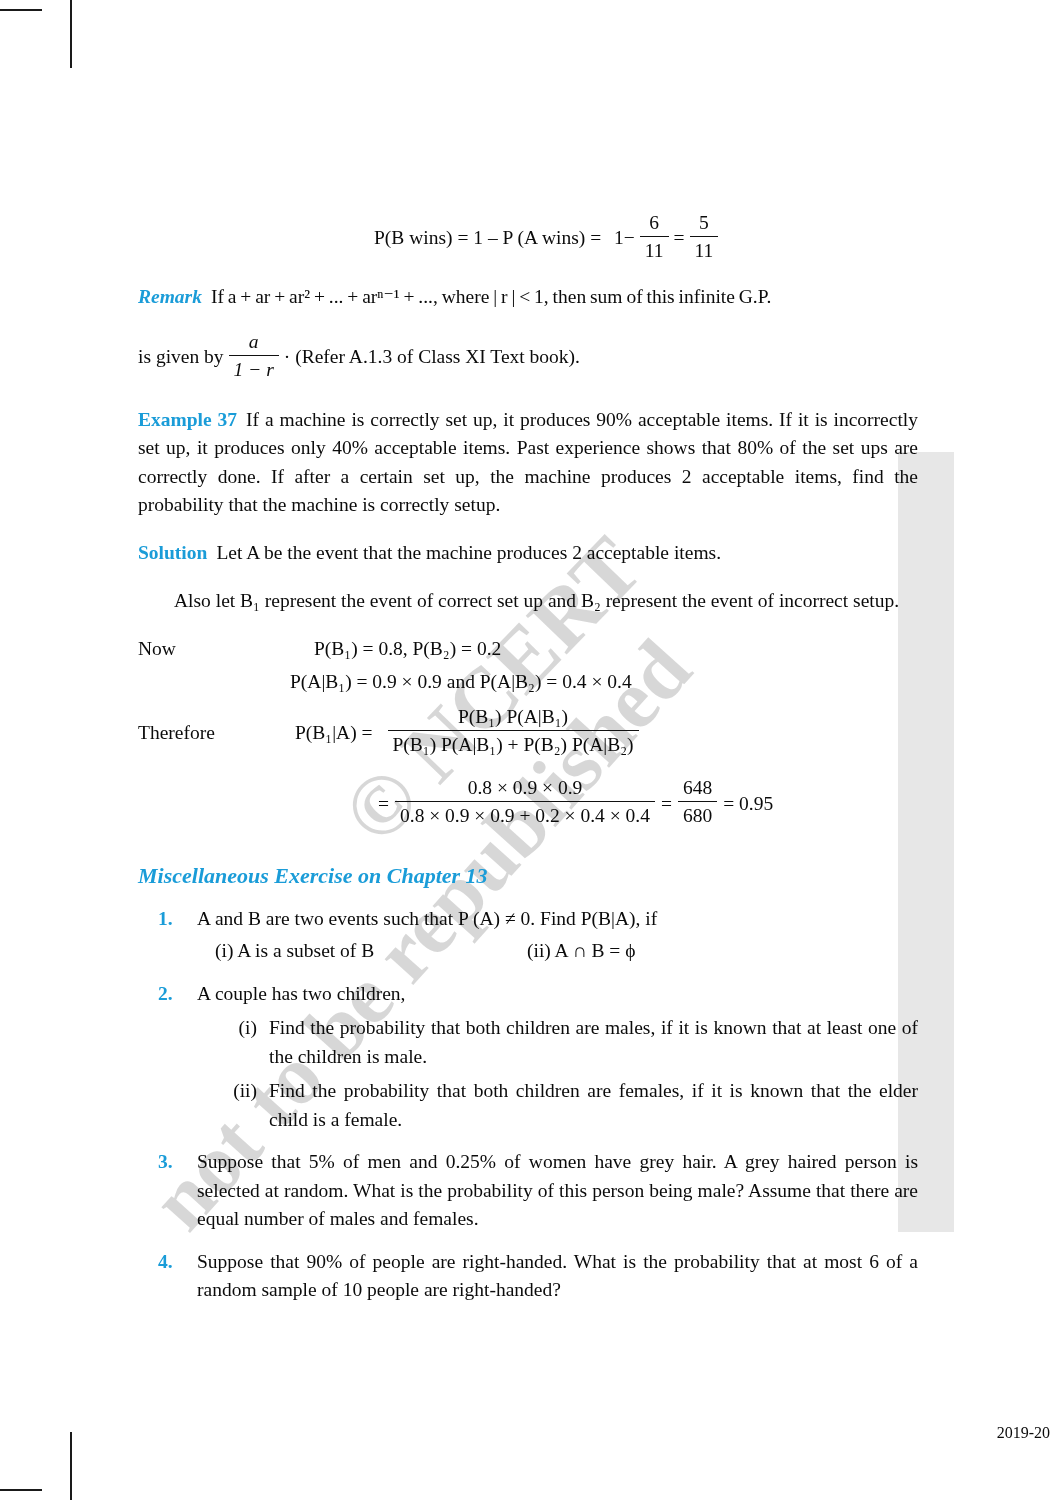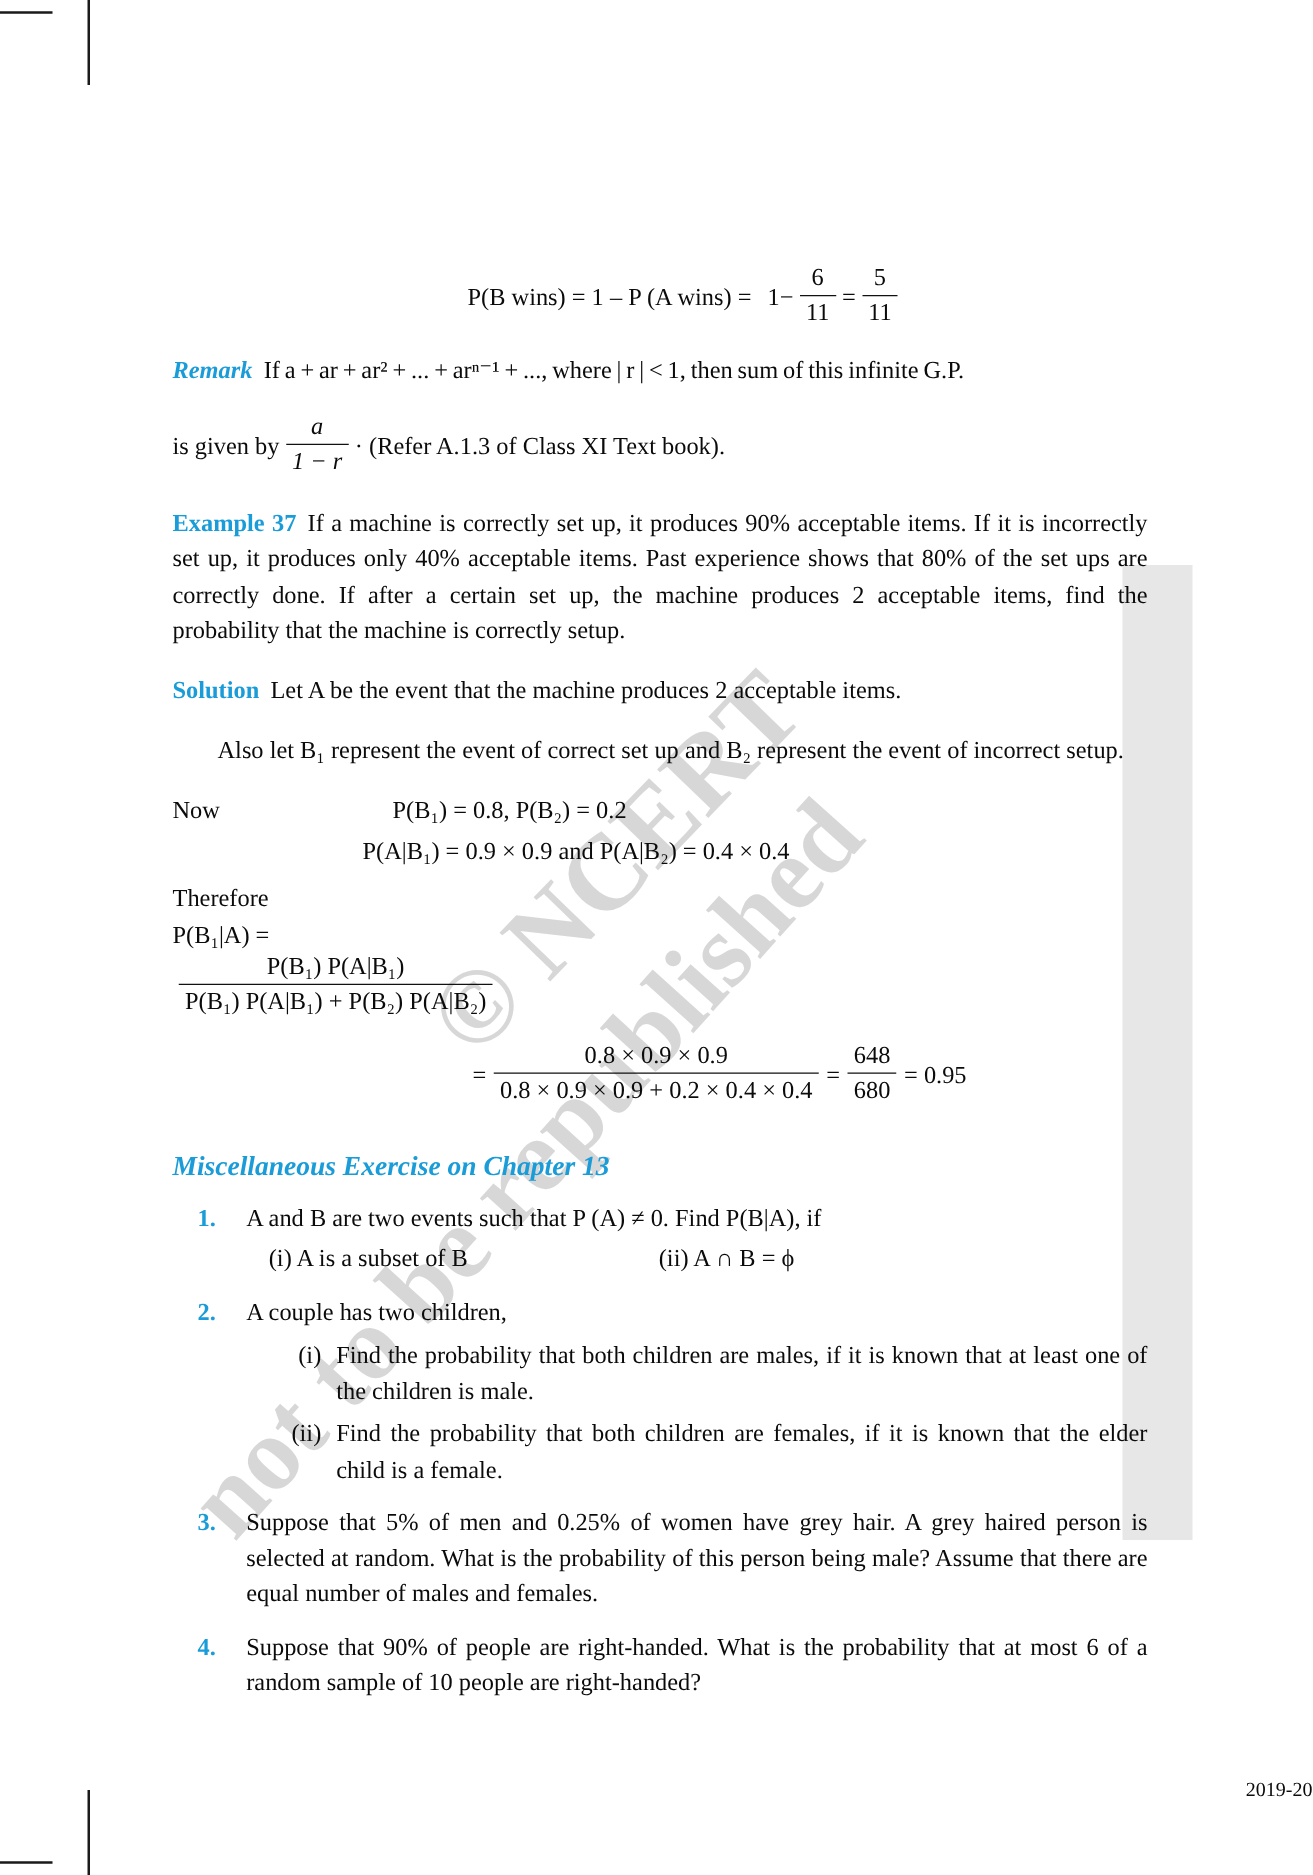--- a/index.html
+++ b/index.html
@@ -48,21 +48,21 @@
   .remark-l2 { margin-top:4px; }
   .example-p { margin-top:14px; }
   .solution-p{ margin-top:14px; }
   .also-p    { margin-top:8px; text-indent:36px; }
 
   .now-row { margin-top:8px; position:relative; }
   .now-row .row-label { position:absolute; left:0; top:0; }
   .now-row .row-content { padding-left:176px; }
   .line2 { margin-top:4px; padding-left:152px; }
 
-  .tf-row { margin-top:10px; display:flex; align-items:flex-start;flex-direction:column; }
+  .tf-row { margin-top:10px; display:flex; align-items:center; }
   .tf-row .row-label { flex:none; width:157px; }
   .tf-row .lhs { margin-right:10px; }
 
   .calc-row { margin-top:16px; margin-left:237px; display:flex; align-items:center; }
   .calc-row > span { margin:0 3px; }
 
   .misc-heading { margin-top:30px; text-align:left; font-size:22px;
                   font-weight:bold; font-style:italic; color:#1a9cd8; }
 
   .ex-item { display:flex; margin-top:14px; }

